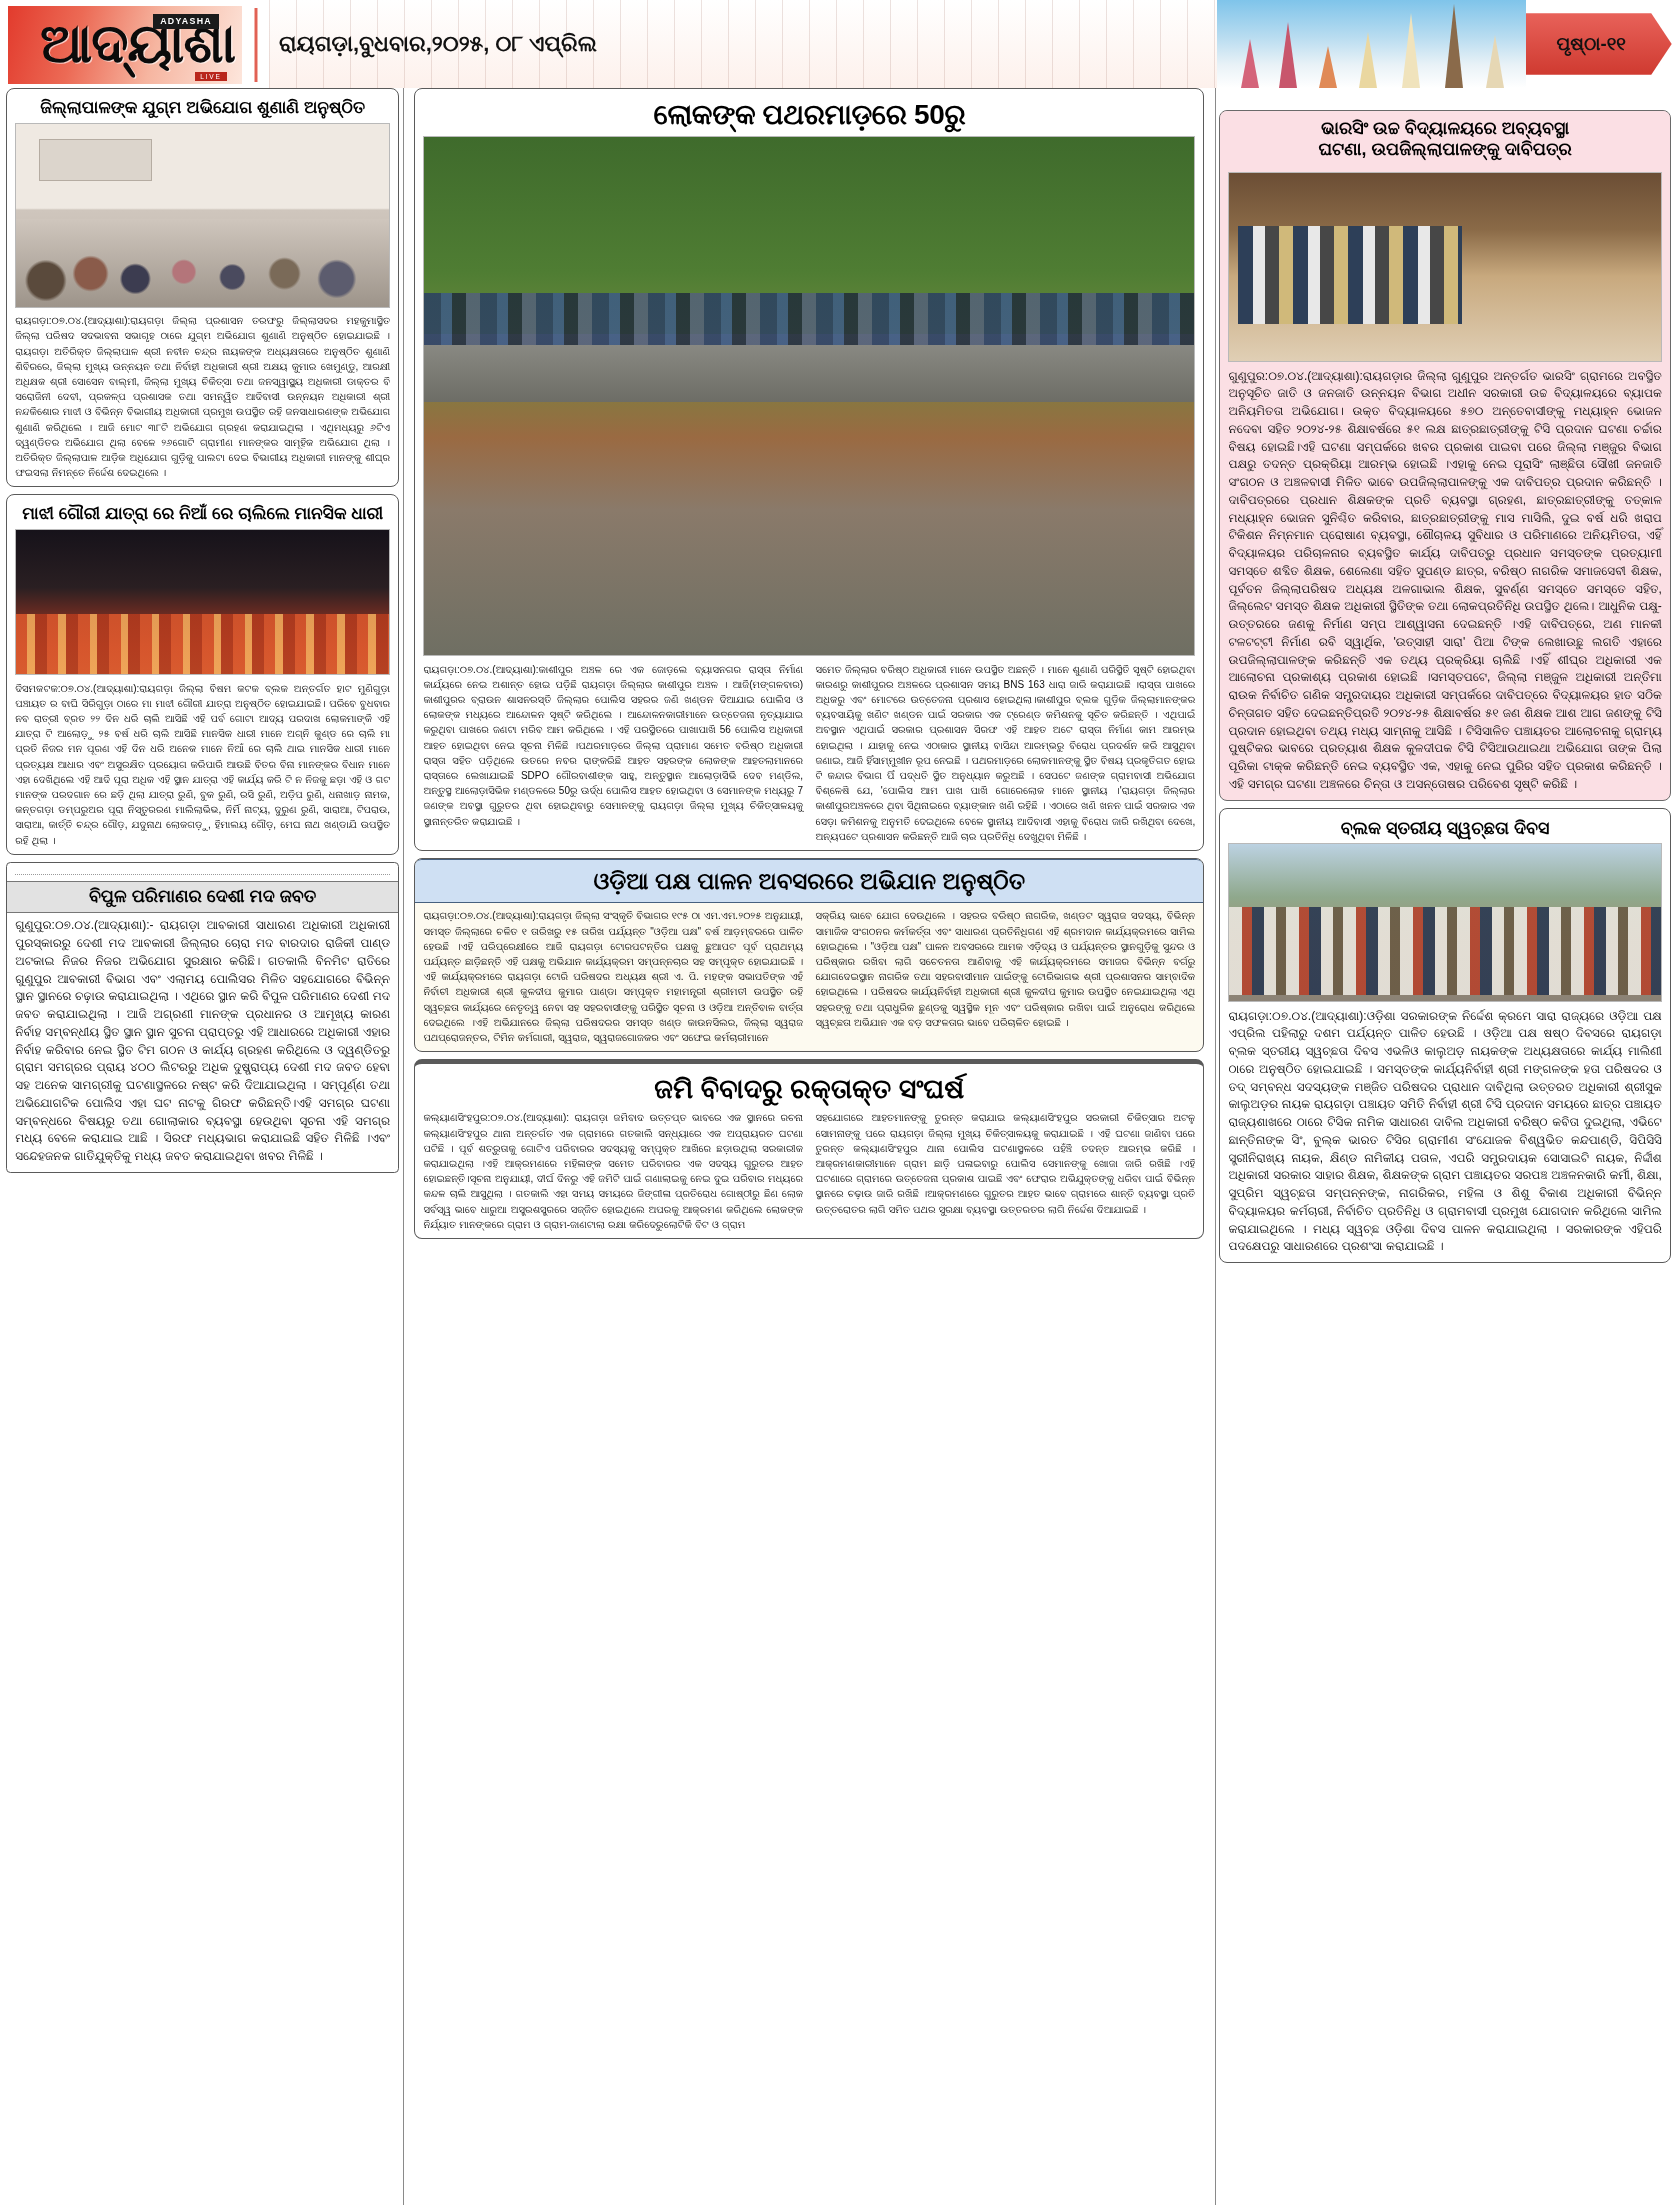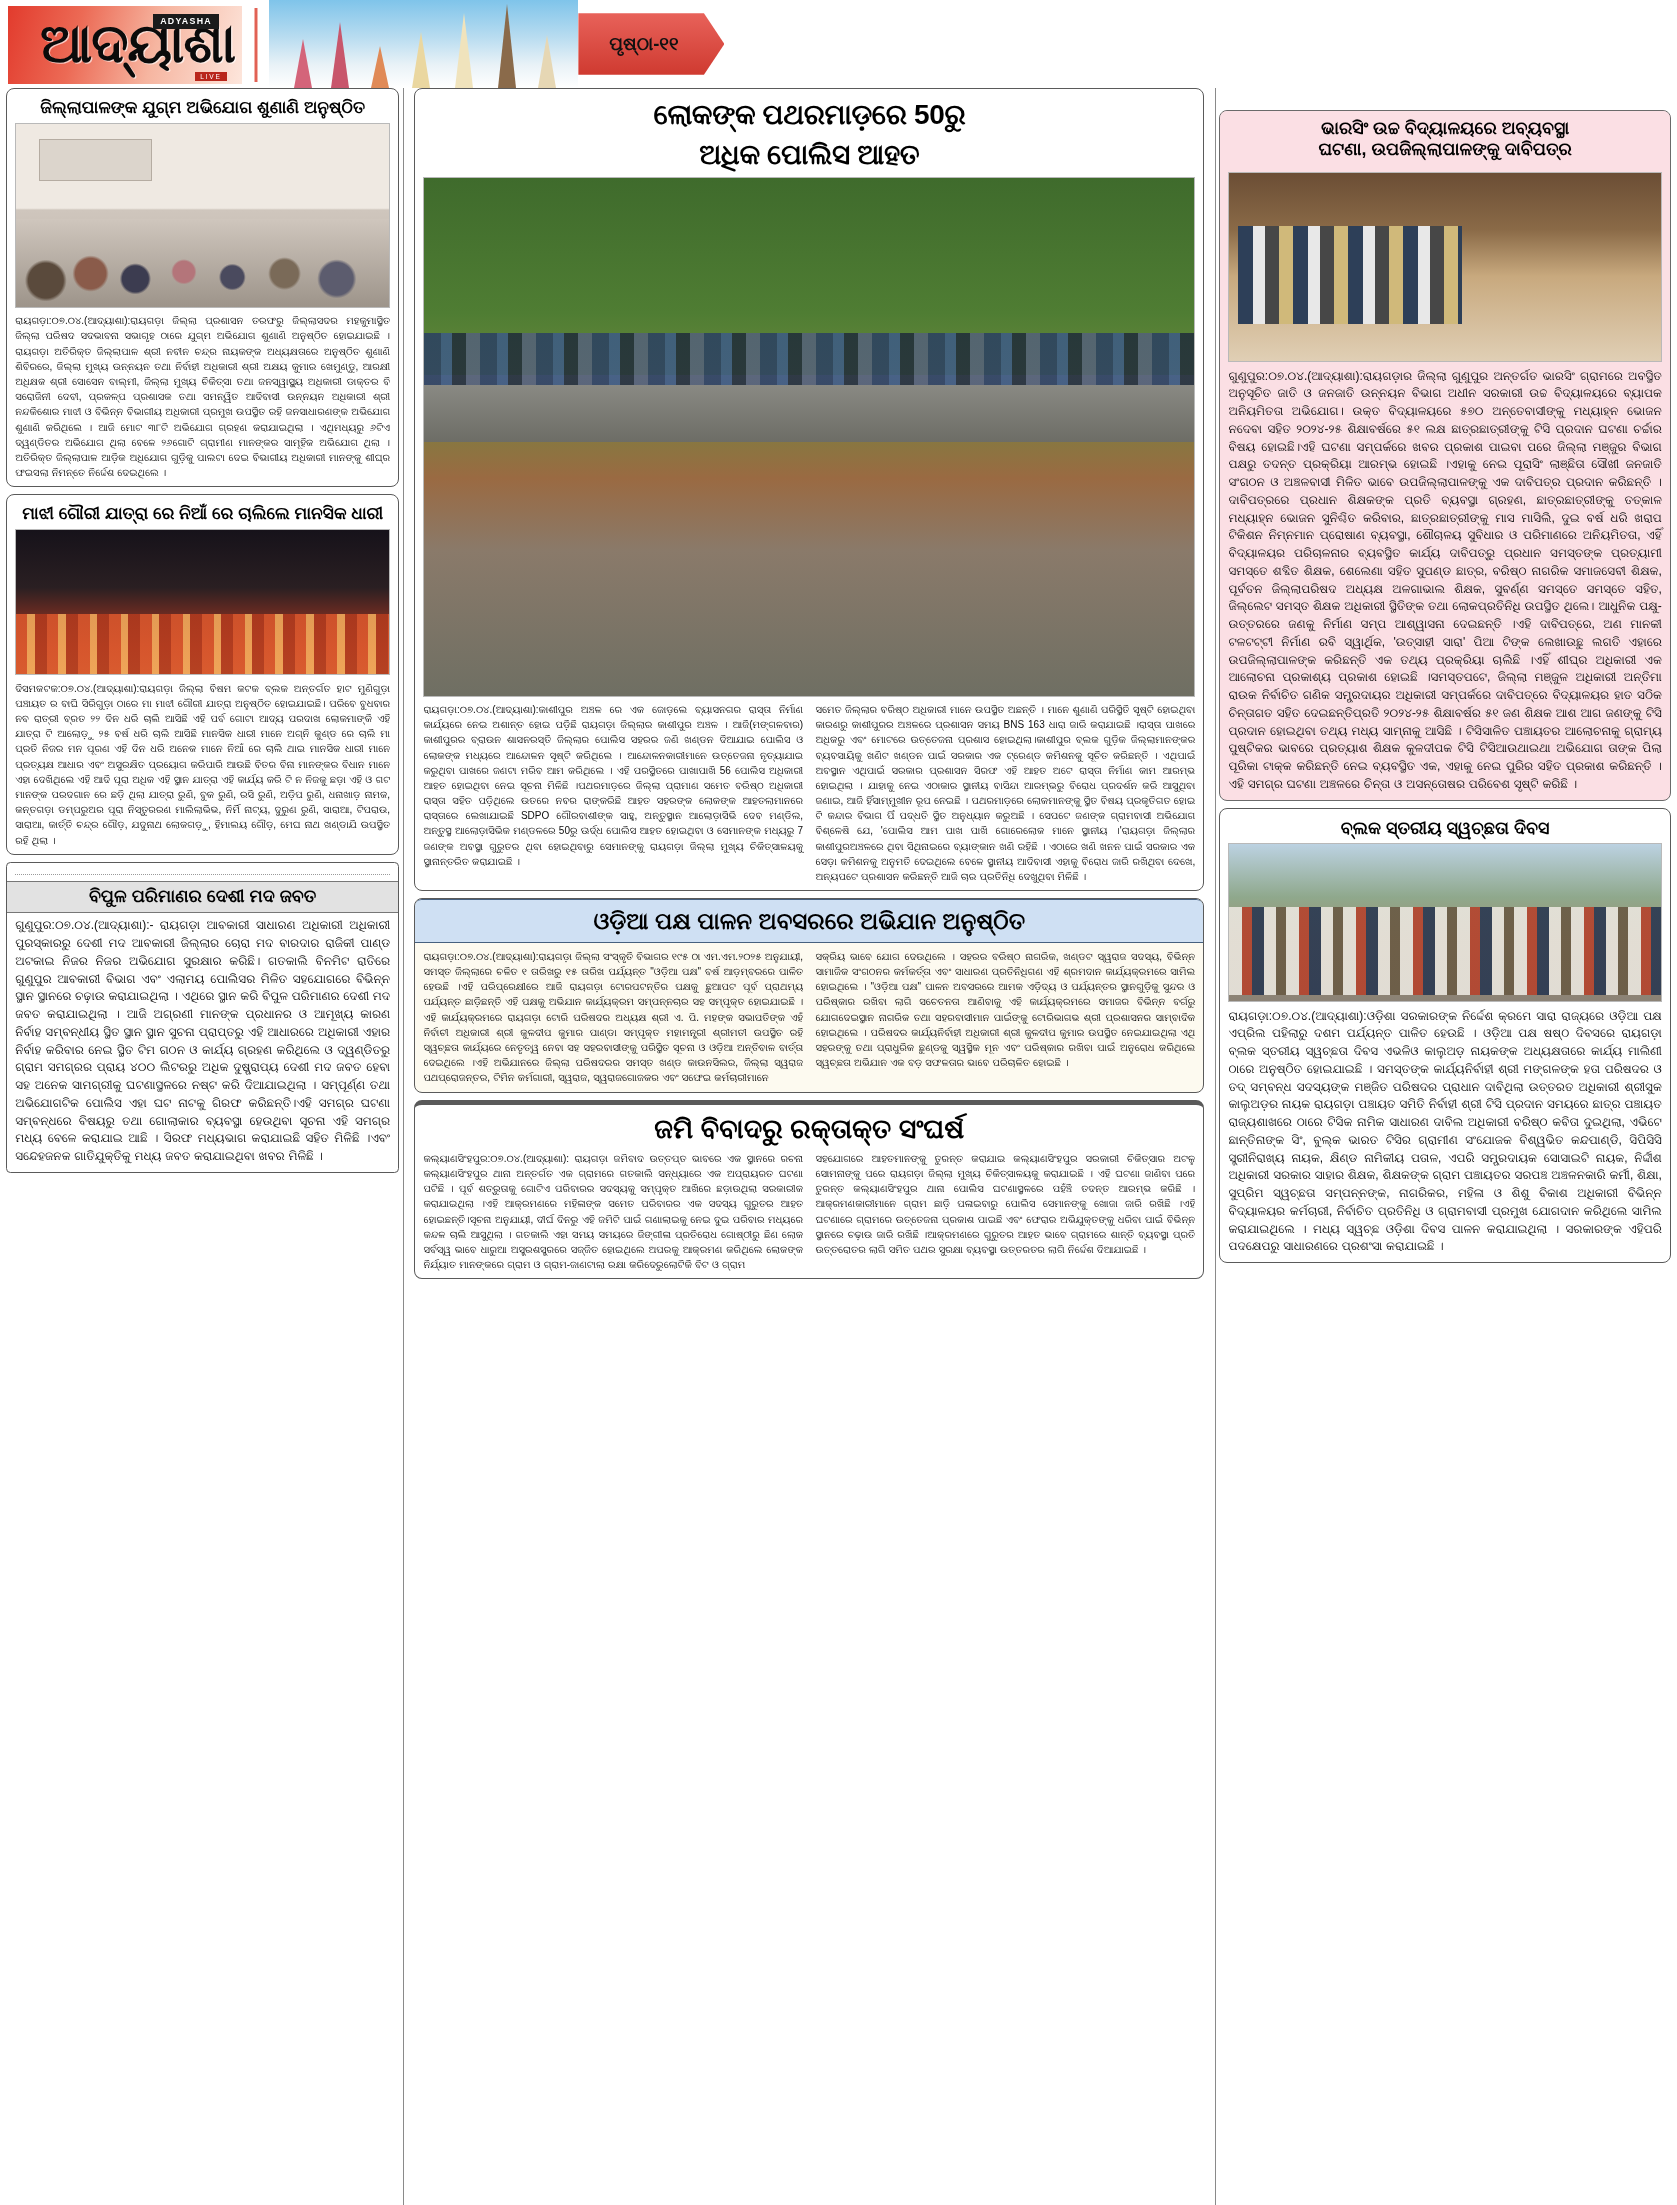--- a/index.html
+++ b/index.html
@@ -295,20 +295,23 @@
 </head>
 <body>
 
 <div class="masthead">
   <div class="logo-box">
     <div class="logo-text">ଆଦ୍ୟାଶା</div>
     <div class="logo-badge">ADYASHA</div>
     <div class="logo-kicker">LIVE</div>
   </div>
   <div class="red-rule"></div>
+  <div class="date-wrap">
+    <div class="date-line">ରାୟଗଡ଼ା,ବୁଧବାର,୨୦୨୫, ୦୮ ଏପ୍ରିଲ</div>
+  </div>
   <div class="temple-strip">
     <div class="spire" style="left:8%;  border-bottom:49px solid #d4647a;"></div>
     <div class="spire" style="left:20%; border-bottom:66px solid #c8566c;"></div>
     <div class="spire" style="left:33%; border-bottom:42px solid #e08a57;"></div>
     <div class="spire" style="left:46%; border-bottom:56px solid #ead7a0;"></div>
     <div class="spire" style="left:60%; border-bottom:75px solid #f0e3bc;"></div>
     <div class="spire" style="left:74%; border-bottom:84px solid #8a6a4a;"></div>
     <div class="spire" style="left:87%; border-bottom:53px solid #e6d7b4;"></div>
   </div>
   <div class="page-flag">
@@ -339,21 +342,20 @@
     </div>
 
   </div>
 
   <div class="vrule"></div>
 
   <div class="col col-mid">
 
     <div class="article">
       <div class="headline hl-lead">ଲୋକଙ୍କ ପଥରମାଡ଼ରେ 50ରୁ</div>
-      <div class="headline hl-lead">ଅଧିକ ପୋଲିସ ଆହତ</div>
       <div class="photo ph-forest" style="height:520px"></div>
       <div style="display:flex; gap:12.3px;">
         <div class="body-text" style="flex:1">ରାୟଗଡ଼ା:୦୭.୦୪.(ଆଦ୍ୟାଶା):କାଶୀପୁର ଅଞ୍ଚଳ ରେ ଏକ ଜୋଡ଼ଲେ ବ୍ୟାସନଗର ରାସ୍ତା ନିର୍ମାଣ କାର୍ଯ୍ୟରେ ନେଇ ଅଶାନ୍ତ ହୋଇ ପଡ଼ିଛି ରାୟଗଡ଼ା ଜିଲ୍ଲାର କାଶୀପୁର ଅଞ୍ଚଳ । ଆଜି(ମଙ୍ଗଳବାର) କାଶୀପୁରର ବ୍ରାଉନ ଶାସନରସ୍ତି ଜିଲ୍ଲାର ପୋଲିସ ସହରର ଜଣି ଖଣ୍ଡନ ଦିଆଯାଇ ପୋଲିସ ଓ ଲୋକଙ୍କ ମଧ୍ୟରେ ଆନ୍ଦୋଳନ ସୃଷ୍ଟି କରିଥିଲେ । ଆନ୍ଦୋଳନକାରୀମାନେ ଉତ୍ତେଜନା ନୃତ୍ୟାଯାଇ କରୁଥିବା ପାଖରେ ଜଣଟା ମରିବ ଆମ କରିଥିଲେ । ଏହି ପରସ୍ଥିତରେ ପାଖାପାଖି 56 ପୋଲିସ ଅଧିକାରୀ ଆହତ ହୋଇଥିବା ନେଇ ସୂଚନା ମିଳିଛି ।ପଥରମାଡ଼ରେ ଜିଲ୍ଲା ପ୍ରାମାଣ ସମେତ ବରିଷ୍ଠ ଅଧିକାରୀ ରାସ୍ତା ସହିତ ପଡ଼ିଥିଲେ ଉତରେ ନବର ରାଙ୍କରିଛି ଆହତ ସହରଙ୍କ ଲୋକଙ୍କ ଆହତଲାମାନରେ ରାସ୍ତାରେ ଲେଖାଯାଇଛି SDPO ଗୌରବାଶୀଙ୍କ ସାହୁ, ଅନ୍ତୁସ୍ଥାନ ଆଲୋଡ଼ାସିଭି ଦେବ ମଣ୍ଡିଲ, ଅନ୍ତୁସ୍ଥ ଆଲୋଡ଼ାସିଭିକ ମଣ୍ଡଳରେ 50ରୁ ଊର୍ଦ୍ଧ ପୋଲିସ ଆହତ ହୋଇଥିବା ଓ ସେମାନଙ୍କ ମଧ୍ୟରୁ 7 ଜଣଙ୍କ ଅବସ୍ଥା ଗୁରୁତର ଥିବା ହୋଇଥିବାରୁ ସେମାନଙ୍କୁ ରାୟଗଡ଼ା ଜିଲ୍ଲା ମୁଖ୍ୟ ଚିକିତ୍ସାଳୟକୁ ସ୍ଥାନାନ୍ତରିତ କରାଯାଇଛି ।</div>
         <div class="body-text" style="flex:1">ସମେତ ଜିଲ୍ଲାର ବରିଷ୍ଠ ଅଧିକାରୀ ମାନେ ଉପସ୍ଥିତ ଅଛନ୍ତି । ମାନେ ଶୁଣାଣି ପରିସ୍ଥିତି ସୃଷ୍ଟି ହୋଇଥିବା କାରଣରୁ କାଶୀପୁରର ଅଞ୍ଚଳରେ ପ୍ରଶାସନ ସମୟ BNS 163 ଧାରା ଜାରି କରାଯାଇଛି ।ରାସ୍ତା ପାଖରେ ଅଧିକରୁ ଏବଂ ମୋଟରେ ଉତ୍ତେଜନା ପ୍ରଶାସ ହୋଇଥିଲା।କାଶୀପୁର ବ୍ଲକ ଗୁଡ଼ିକ ଜିଲ୍ଲାମାନଙ୍କର ବ୍ୟବସାୟିକୁ ଖଣିଟ ଖଣ୍ଡନ ପାଇଁ ସରକାର ଏକ ଟ୍ରେଣ୍ଡ କମିଶନକୁ ସୂଚିତ କରିଛନ୍ତି । ଏଥିପାଇଁ ଅବସ୍ଥାନ ଏଥିପାଇଁ ସରକାର ପ୍ରଶାସନ ସିରଫ ଏହି ଆହତ ଅଟେ ରାସ୍ତା ନିର୍ମାଣ କାମ ଆରମ୍ଭ ହୋଇଥିଲା । ଯାହାକୁ ନେଇ ଏଠାକାର ସ୍ଥାନୀୟ ବାସିନ୍ଦା ଆରମ୍ଭରୁ ବିରୋଧ ପ୍ରଦର୍ଶନ କରି ଆସୁଥିବା ଜଣାଇ, ଆଜି ହିଁସାମ୍ମୁଖୀନ ରୂପ ନେଇଛି । ପଥରମାଡ଼ରେ ଲୋକମାନଙ୍କୁ ସ୍ଥିତ ବିଷୟ ପ୍ରକୃତିଗତ ହୋଇ ଟି କନ୍ଦାର ବିଭାଗ ପିଁ ପଦ୍ଧତି ସ୍ଥିତ ଅନୁଧ୍ୟାନ କରୁଅଛି । ସେପଟେ ଜଣଙ୍କ ଗ୍ରାମବାସୀ ଅଭିଯୋଗ ବିଶ୍ଳେଷି ଯେ, 'ପୋଲିସ ଆମ ପାଖ ପାଖି ଗୋରେଲୋକ ମାନେ ସ୍ଥାନୀୟ ।'ରାୟଗଡ଼ା ଜିଲ୍ଲାର କାଶୀପୁରଅଞ୍ଚଳରେ ଥିବା ସିଥିନାଇରେ ବ୍ୟାଙ୍କାନ ଖଣି ରହିଛି । ଏଠାରେ ଖଣି ଖନନ ପାଇଁ ସରକାର ଏକ ସେଡ଼ା କମିଶନକୁ ଅନୁମତି ଦେଇଥିଲେ ବେଳେ ସ୍ଥାନୀୟ ଆଦିବାସୀ ଏହାକୁ ବିରୋଧ ଜାରି ରଖିଥିବା ଦେଖେ, ଅନ୍ୟପଟେ ପ୍ରଶାସନ କରିଛନ୍ତି ଆଜି ଚାର ପ୍ରତିନିଧି ଦେଖୁଥିବା ମିଳିଛି ।</div>
       </div>
     </div>
 
     <div class="article tint-cream">
       <div class="headline hl-wide hl-band-blue">ଓଡ଼ିଆ ପକ୍ଷ ପାଳନ ଅବସରରେ ଅଭିଯାନ ଅନୁଷ୍ଠିତ</div>
       <div style="display:flex; gap:12.3px;">

